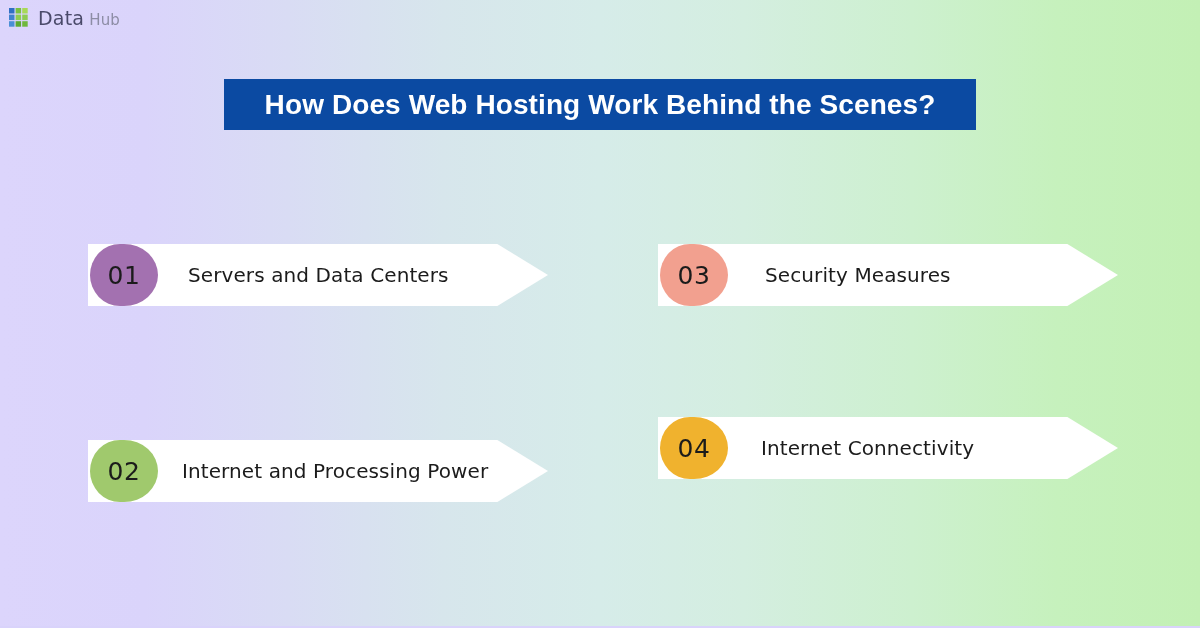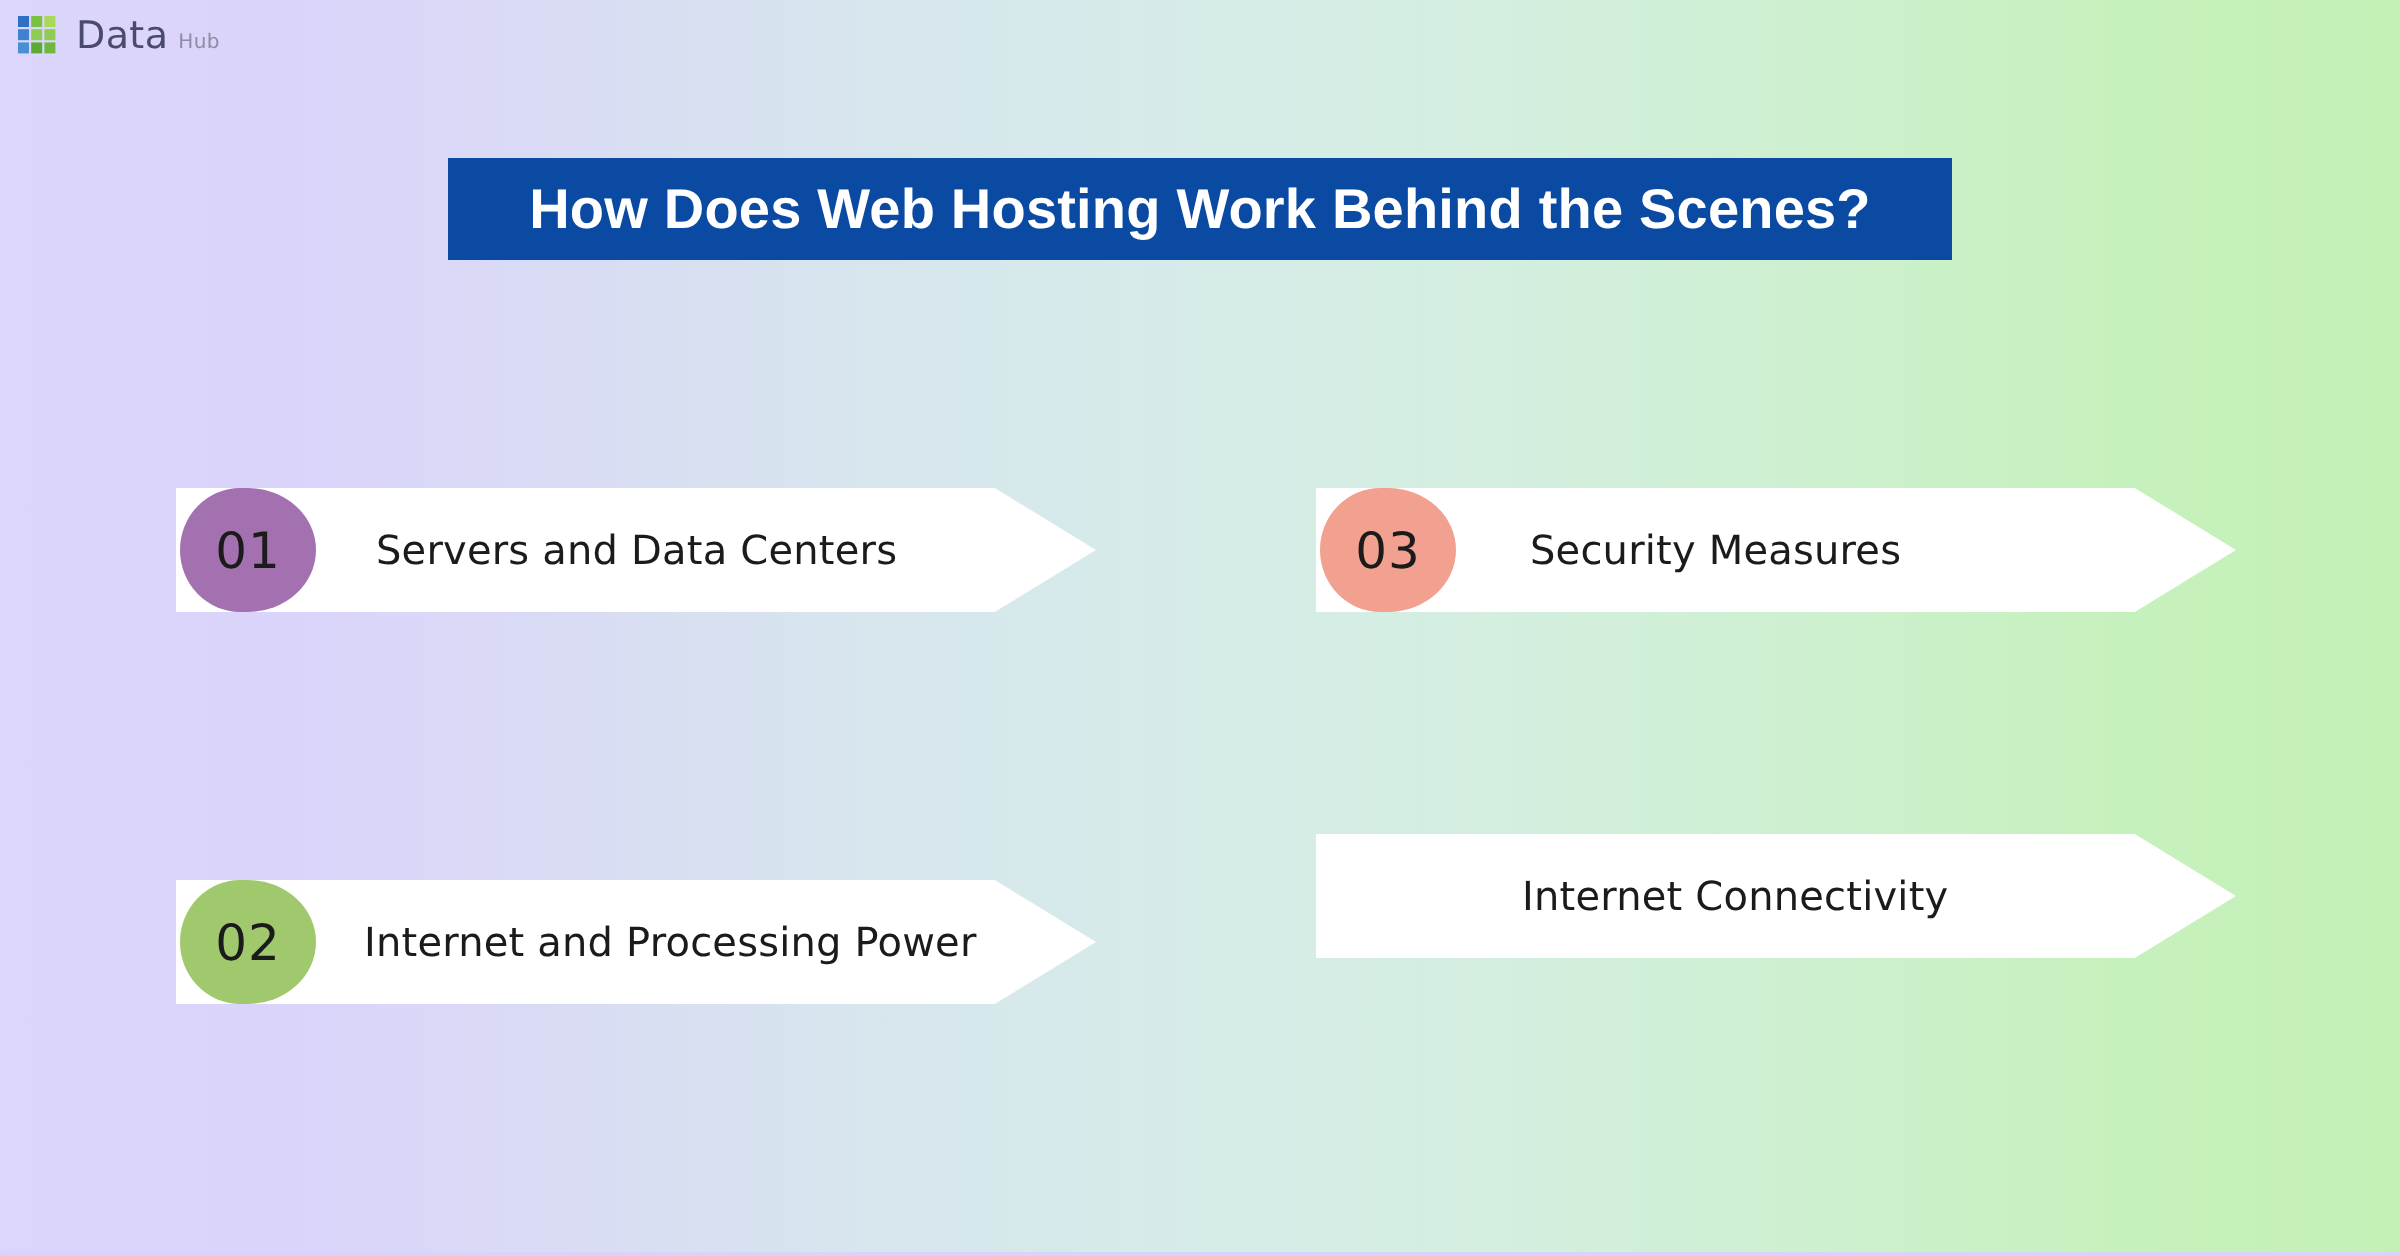--- a/index.html
+++ b/index.html
@@ -55,21 +55,21 @@
     gap: 5px;
   }
   .brand-primary {
     font-size: 19px;
     letter-spacing: .2px;
     color: #4a4a6a;
     font-family: "DejaVu Sans", sans-serif;
     font-weight: 400;
   }
   .brand-secondary {
-    font-size: 10px;
+    font-size: 15px;
     letter-spacing: .2px;
     color: #8d8da5;
     font-family: "DejaVu Sans", sans-serif;
     font-weight: 400;
   }
 
   
   #title-band {
     position: absolute;
     left: 224px;
@@ -189,16 +189,17 @@
   </div>
 
   <div class="card" id="card-3">
     <div class="card-banner" style="background: rgb(255, 255, 255);"></div>
     <div class="card-badge" style="background: rgb(242, 160, 143);">03</div>
     <div class="card-label">Security Measures</div>
   </div>
 
   <div class="card" id="card-4">
     <div class="card-banner" style="background: rgb(255, 255, 255);"></div>
+    <div class="card-badge" style="background: rgb(240, 178, 46);">04</div>
     <div class="card-label">Internet Connectivity</div>
   </div>
 
 </div>
 
 </body></html>

